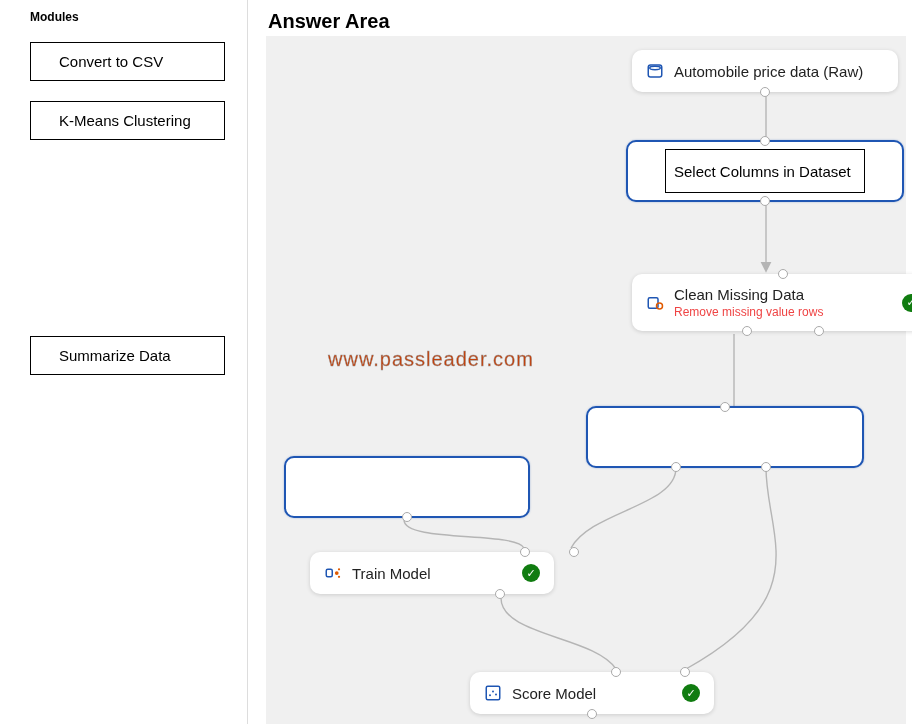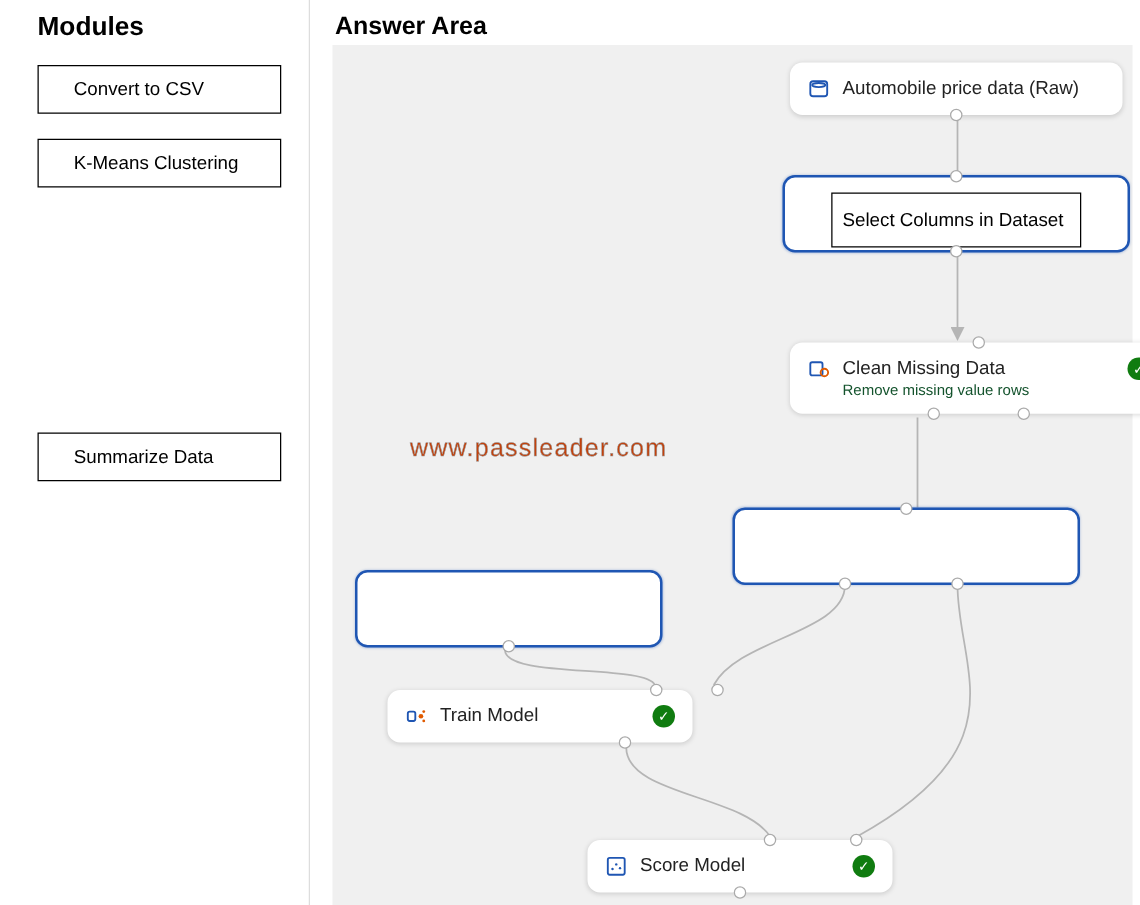--- a/index.html
+++ b/index.html
@@ -16,21 +16,21 @@
       position: absolute;
       left: 0;
       top: 0;
       width: 248px;
       height: 100%;
       padding: 10px 12px;
       border-right: 1px solid #ddd;
     }
     .left-title {
       font-weight: bold;
-      font-size: 21px;
+      font-size: 12px;
       margin-bottom: 18px;
       padding-left: 18px;
     }
     .module {
       border: 1px solid #000;
       padding: 10px 28px;
       margin-bottom: 20px;
       font-size: 15px;
       margin-left: 18px;
       margin-right: 10px;
@@ -62,38 +62,39 @@
       width: 100%; height: 100%;
       pointer-events: none;
     }
     .node {
       position: absolute;
       background: #fff;
       border-radius: 10px;
       box-shadow: 0 1px 4px rgba(0,0,0,0.15);
       padding: 12px 14px 12px 14px;
       display:flex;
+      align-items:center;
       gap:10px;
     }
     .node.selected {
       border: 2px solid #1f56b3;
       box-shadow: 0 0 2px rgba(31,86,179,0.4);
     }
     .dropzone {
       border:1px solid #000;
       height:44px;
       width:200px;
       display:flex;
       align-items:center;
       padding:0 8px;
       font-size:15px;
       background:#fff;
     }
     .node-title { font-size: 15px; color:#222; }
-    .node-sub { font-size: 12px; color:#14532d; margin-top:2px; }
+    .node-sub { font-size: 12px; color:#ef4444; margin-top:2px; }
     .check {
       width:18px; height:18px; border-radius:50%; background:#107c10;
       display:flex;align-items:center;justify-content:center;color:#fff;font-size:11px;
       margin-left:auto; flex-shrink:0;
     }
     .icon { width:18px;height:18px;flex-shrink:0;}
     .port {
       position:absolute;
       width:10px;height:10px;border-radius:50%;background:#fff;border:1px solid #aaa;
     }

